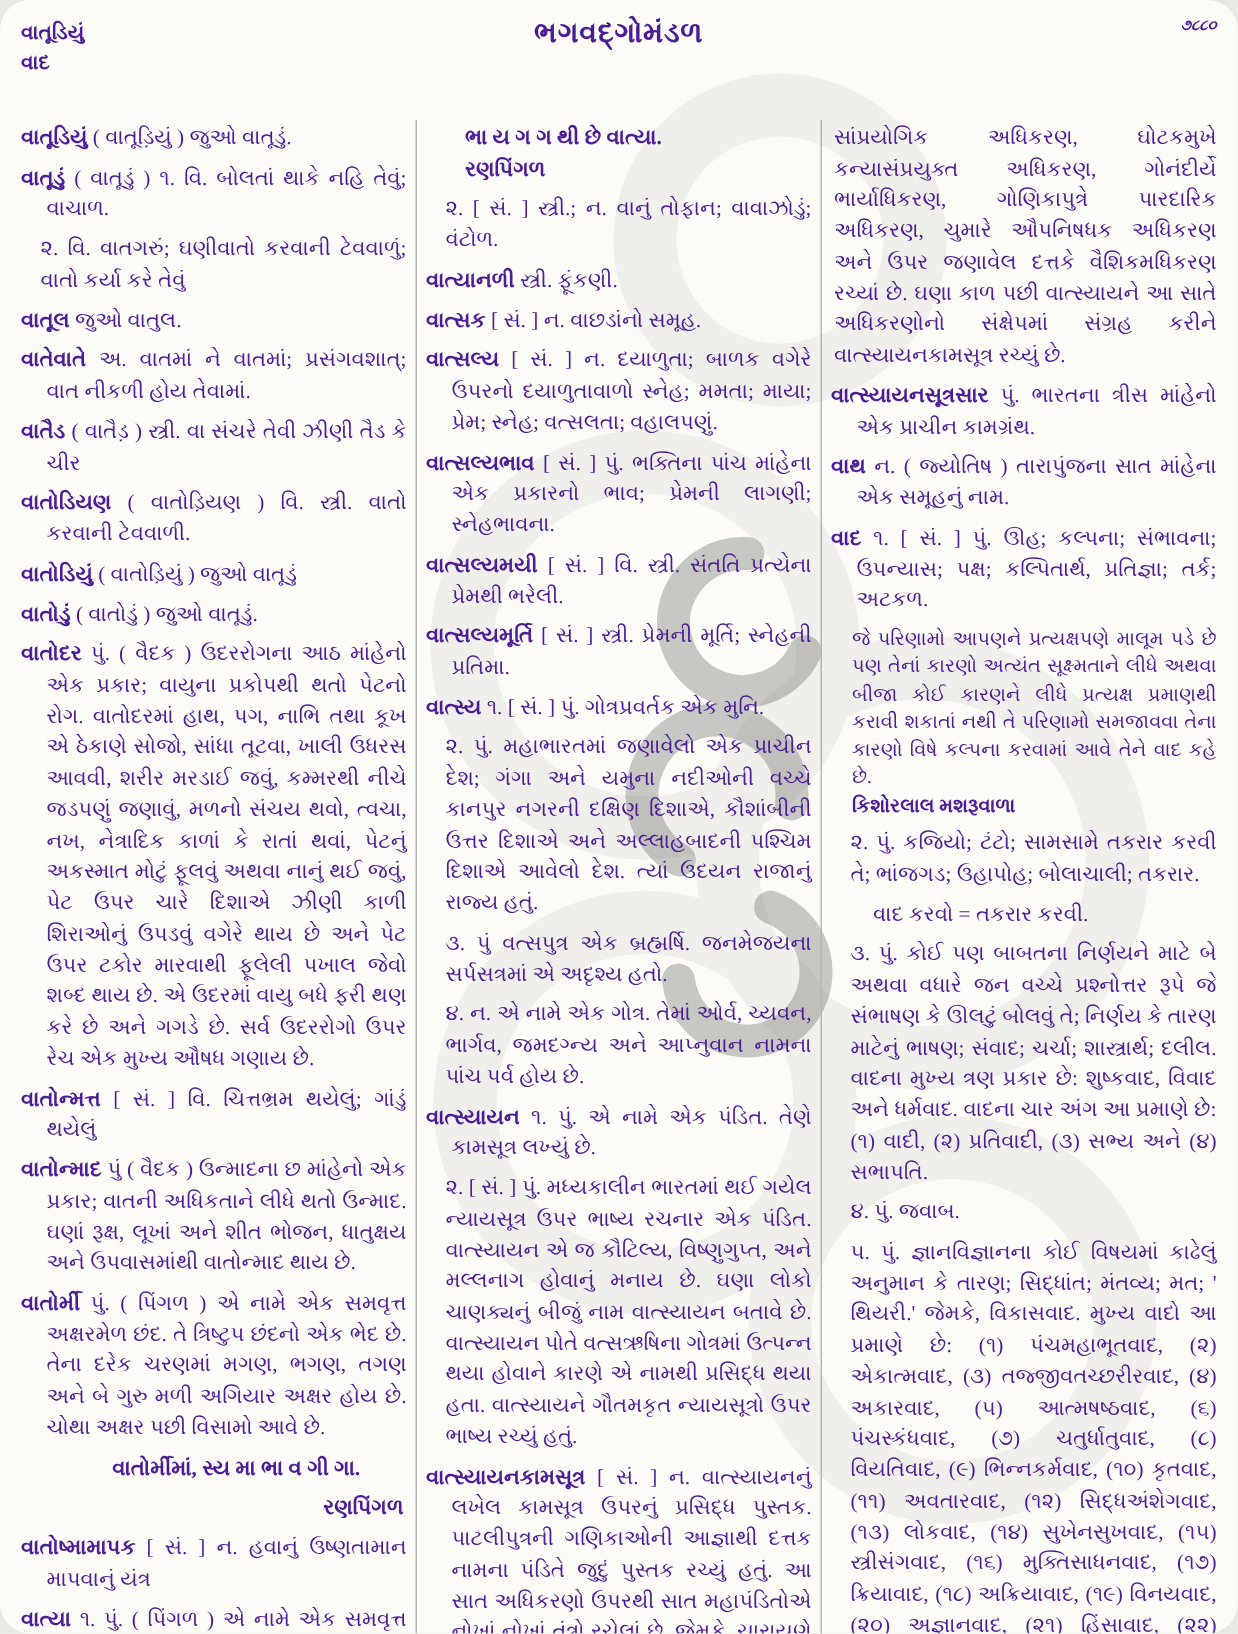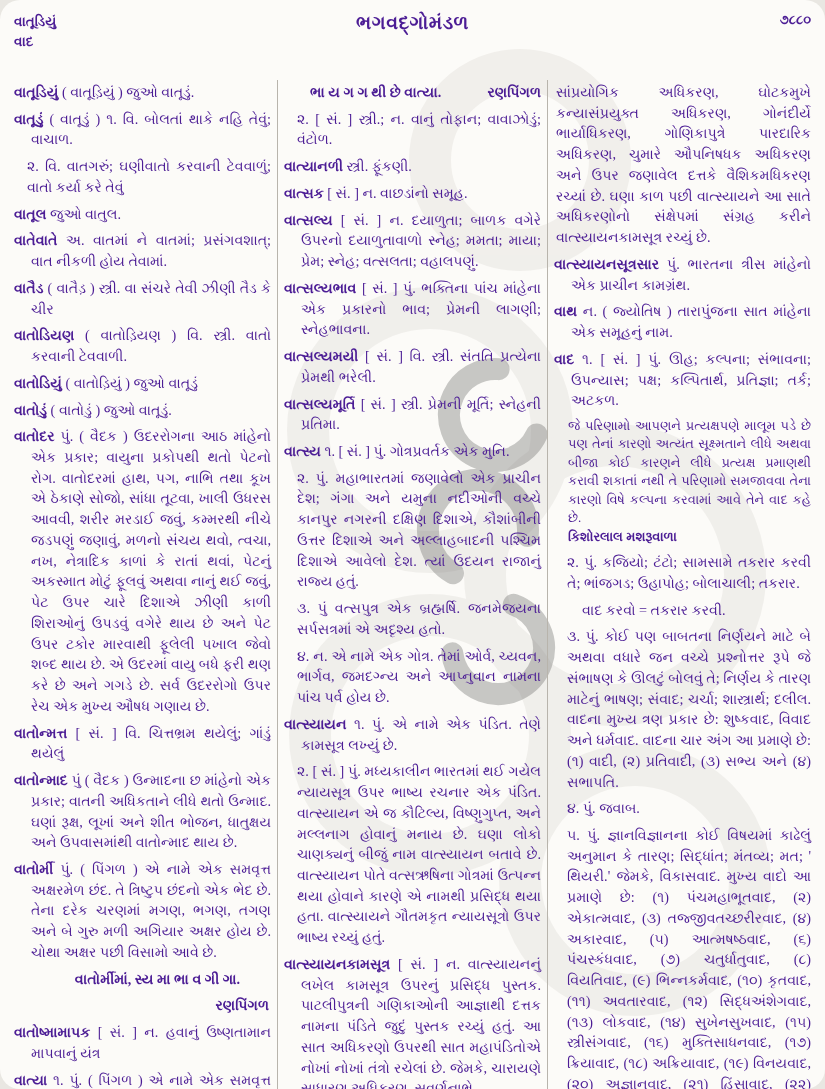--- a/index.html
+++ b/index.html
@@ -18,42 +18,42 @@
   .watermark{position:absolute;top:0;left:0;width:825px;height:1089px;pointer-events:none;}
   .header{
     position:relative;z-index:2;
     display:grid;grid-template-columns:1fr auto 1fr;
     align-items:start;
     padding:2px 6px 0 6px;
     height:52px;
   }
   .guide{font-weight:bold;font-size:13.5px;line-height:1.5;}
   .title{font-weight:bold;font-size:19px;justify-self:center;letter-spacing:.5px;}
-  .pageno{font-weight:bold;font-size:13px;justify-self:end;}
+  .pageno{font-weight:bold;font-size:10px;justify-self:end;font-style:italic;}
   .columns{
     position:relative;z-index:1;
     display:flex;
     height:1012px;
     margin-top:16px;
   }
   .column{
     flex:1 1 0;
     overflow:hidden;
     font-size:14.2px;
     line-height:1.46;
     padding:2px 6px 0 6px;
   }
   .column + .column{border-left:1px solid #b8b4ac;}
   .para{margin:0 0 6px 0;text-align:justify;}
   .entry{padding-left:17px;text-indent:-17px;}
   .head{font-weight:bold;}
   .sense{padding-left:13px;}
   .cont{padding-left:2px;}
   .example{padding-left:30px;font-weight:bold;text-align:center;}
-  .example-attrib{display:flex;justify-content:space-between;padding-left:26px;font-weight:bold;text-align:left;}
+  .example-attrib{display:flex;justify-content:space-between;padding-left:26px;font-weight:bold;text-align:left;flex-direction:column;}
   .attribution{text-align:right;font-weight:bold;padding-right:2px;}
   .note{font-size:13px;line-height:1.42;padding-left:14px;}
   .note .attrib-inline{display:block;text-align:left;font-weight:bold;}
   .idiom{padding-left:28px;}
 </style>
 </head>
 <body>
 
 <div class="page">
 

